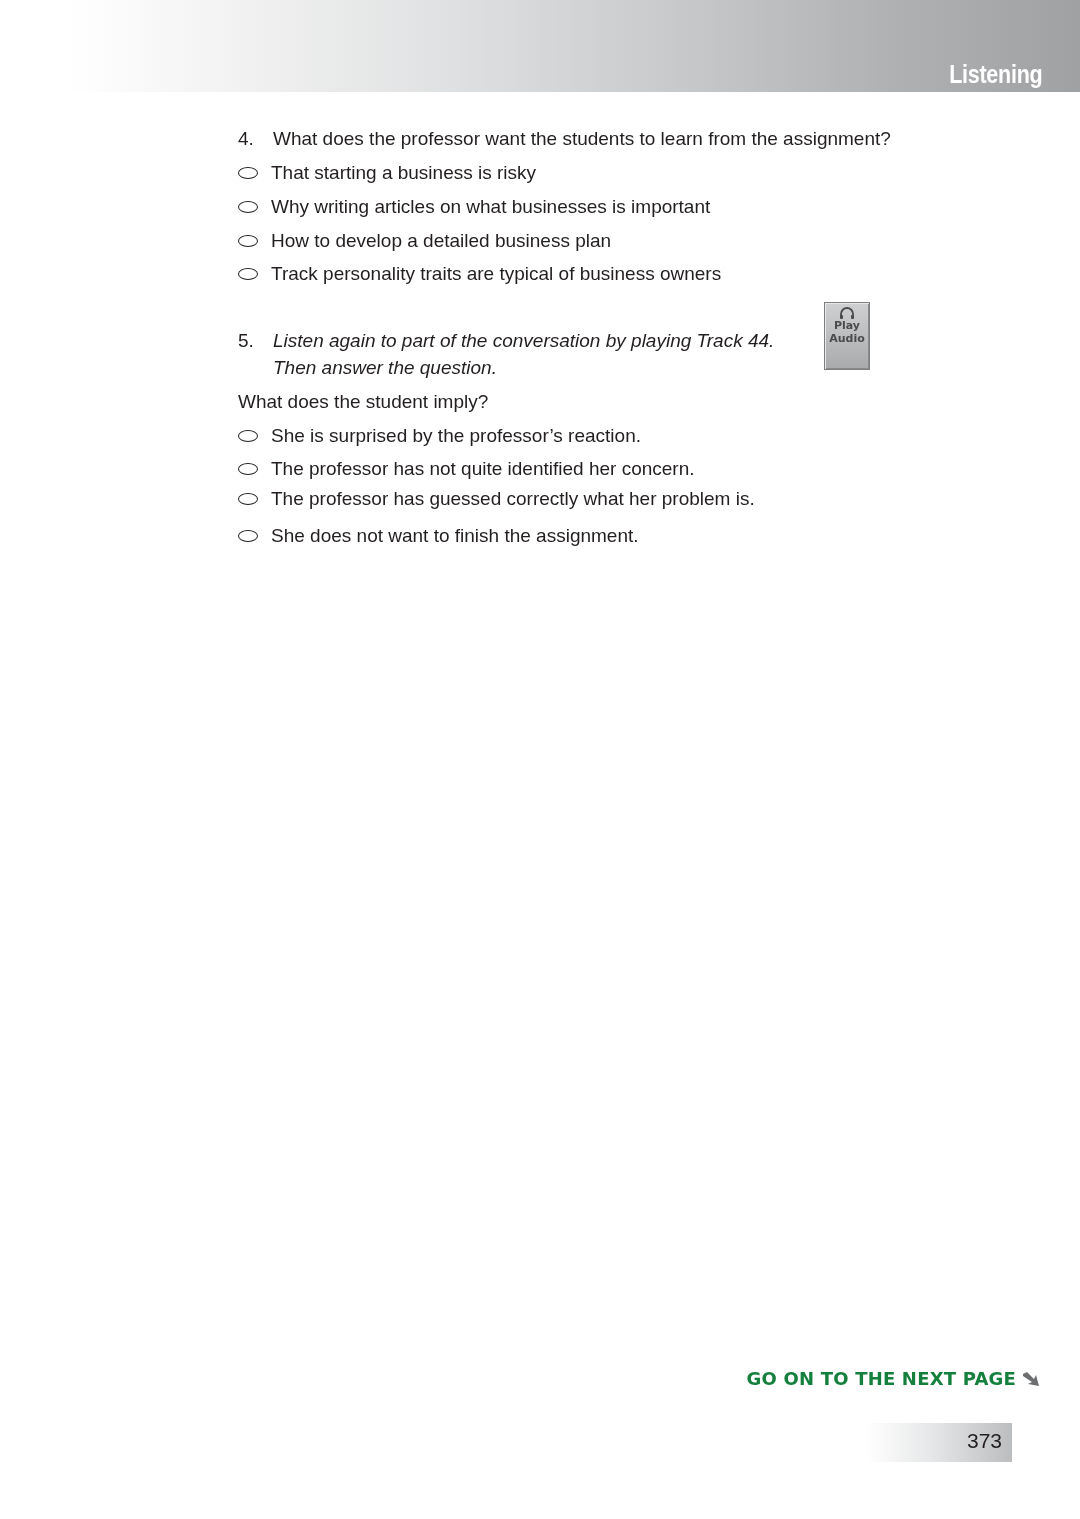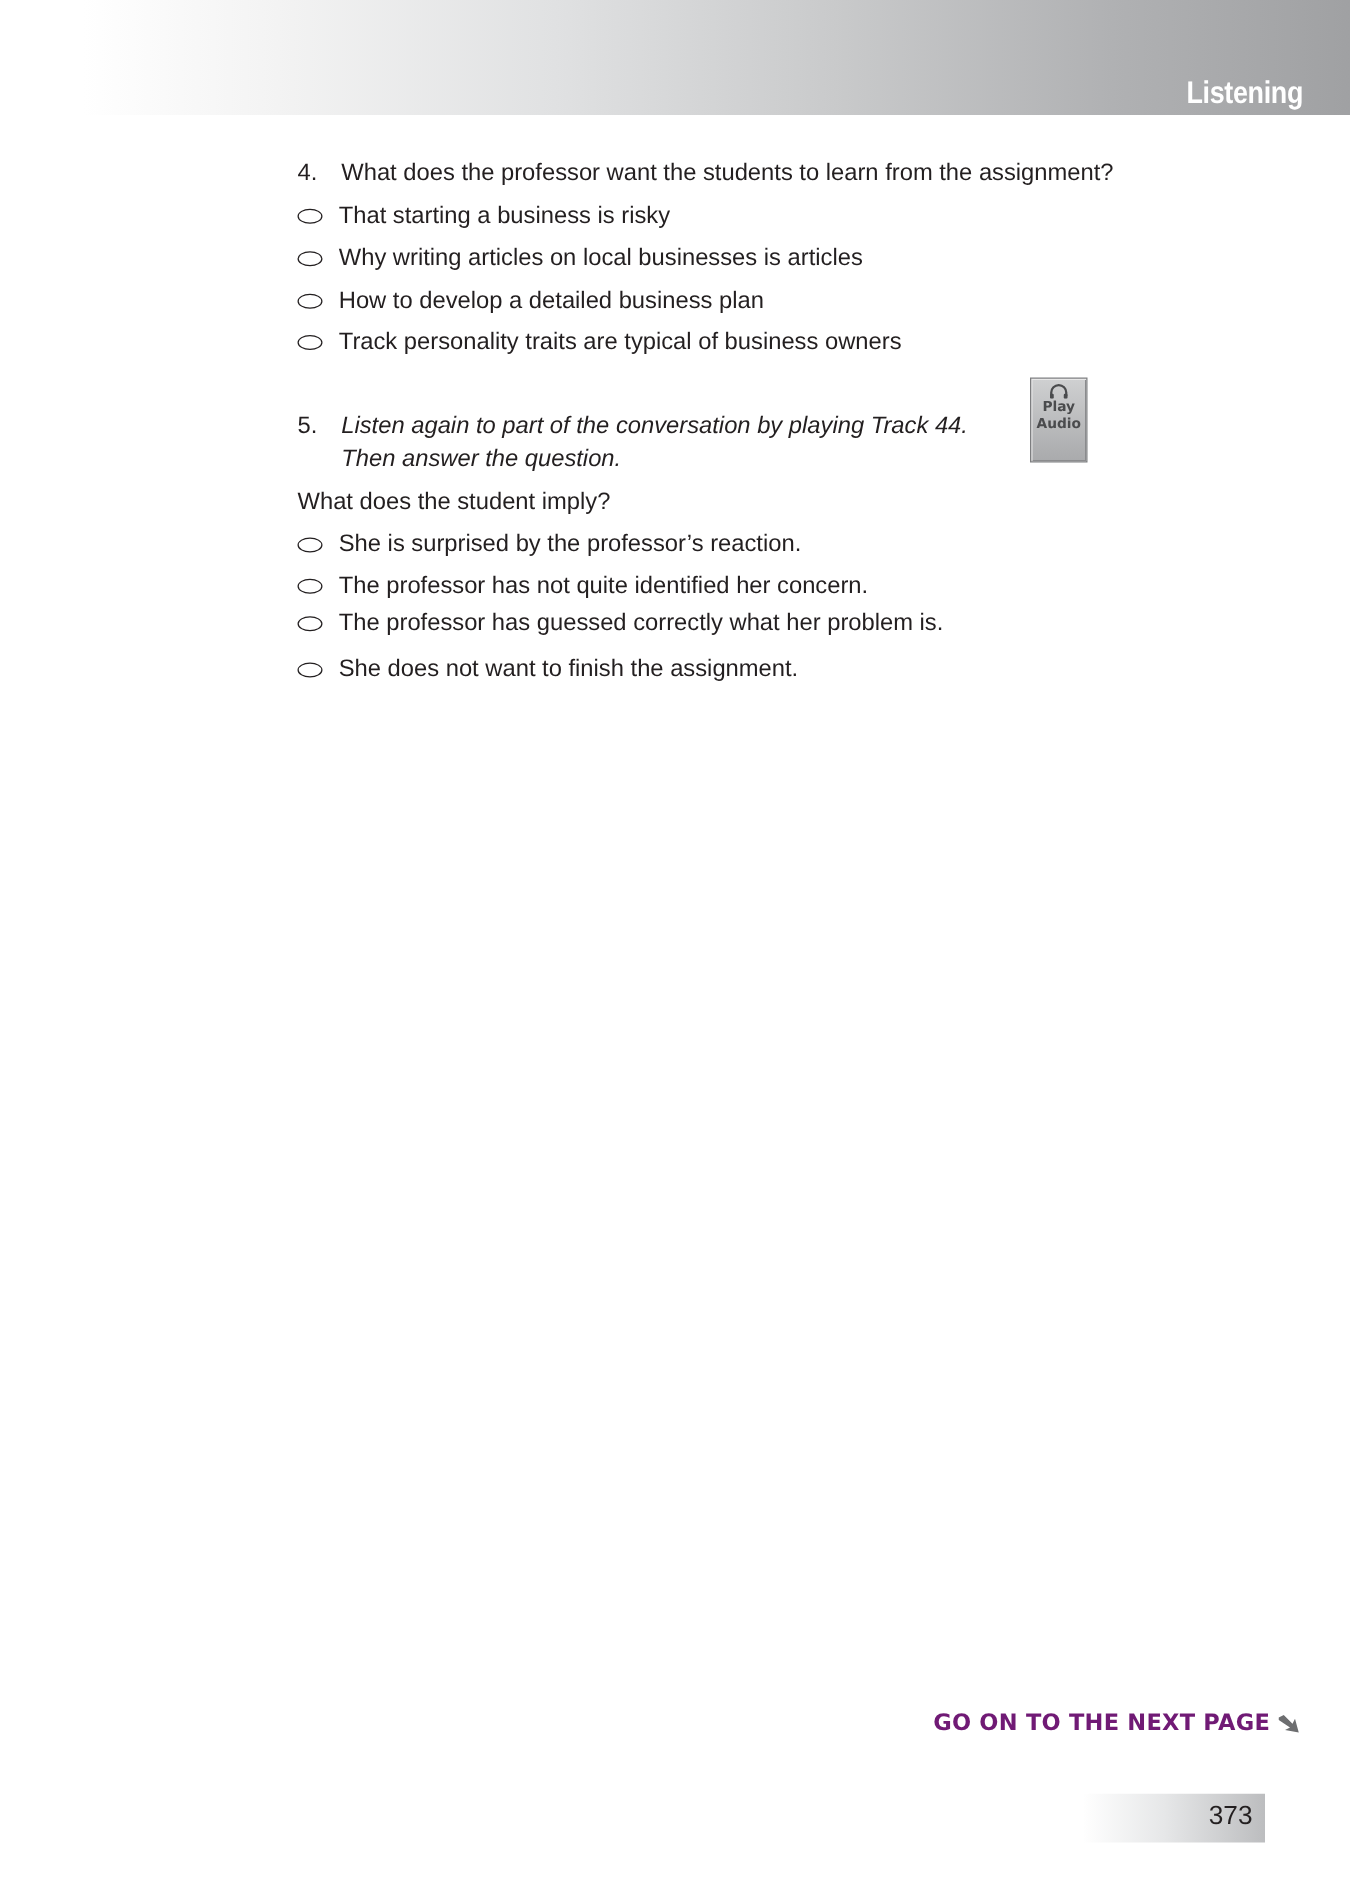--- a/index.html
+++ b/index.html
@@ -37,27 +37,26 @@
     cursor: pointer;
   }
   .audio-btn svg { margin-top: 4px; }
   .audio-label {
     font-family: "DejaVu Sans", sans-serif; font-weight: bold; font-size: 11px;
     line-height: 13px; color: #4a4b4d; text-align: center;
   }
   .next-page {
     position: absolute; right: 40px; top: 1368px; display: flex; align-items: center;
     font-family: "DejaVu Sans", sans-serif; font-weight: bold; font-size: 18px;
-    color: #701a75; letter-spacing: 0.2px; cursor: pointer;
+    color: #15803d; letter-spacing: 0.2px; cursor: pointer;
   }
   .next-page svg { margin-left: 6px; }
   .page-band {
     position: absolute; left: 866px; top: 1423px; width: 146px; height: 39px;
     background: linear-gradient(to right, #ffffff 0%, #e6e7e8 45%, #bcbdbf 100%);
-    margin-top: 12px;
   }
   .page-num {
     position: absolute; right: 10px; top: 6px; font-size: 21px; color: #231f20;
   }
 </style>
 </head>
 <body>
 
 <div class="header-band">
   <div class="header-title">Listening</div>
@@ -68,21 +67,21 @@
   <div class="row" style="top:127px;">
     <span class="qnum">4.</span>
     <span class="qtext">What does the professor want the students to learn from the assignment?</span>
   </div>
   <div class="option" style="top:161px;">
     <span class="radio"></span>
     <span class="option-label">That starting a business is risky</span>
   </div>
   <div class="option" style="top:195px;">
     <span class="radio"></span>
-    <span class="option-label">Why writing articles on local businesses is articles</span>
+    <span class="option-label">Why writing articles on what businesses is important</span>
   </div>
   <div class="option" style="top:229px;">
     <span class="radio"></span>
     <span class="option-label">How to develop a detailed business plan</span>
   </div>
   <div class="option" style="top:262px;">
     <span class="radio"></span>
     <span class="option-label">Track personality traits are typical of business owners</span>
   </div>
 

